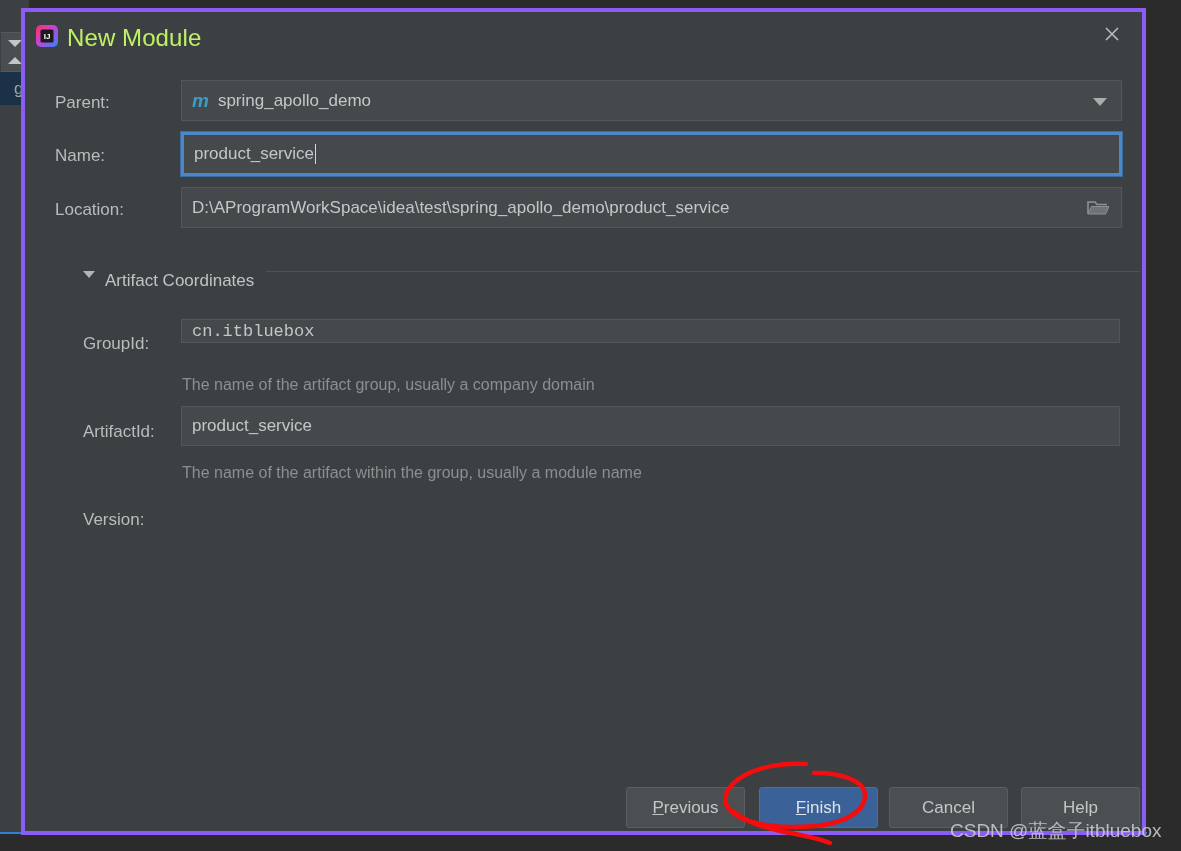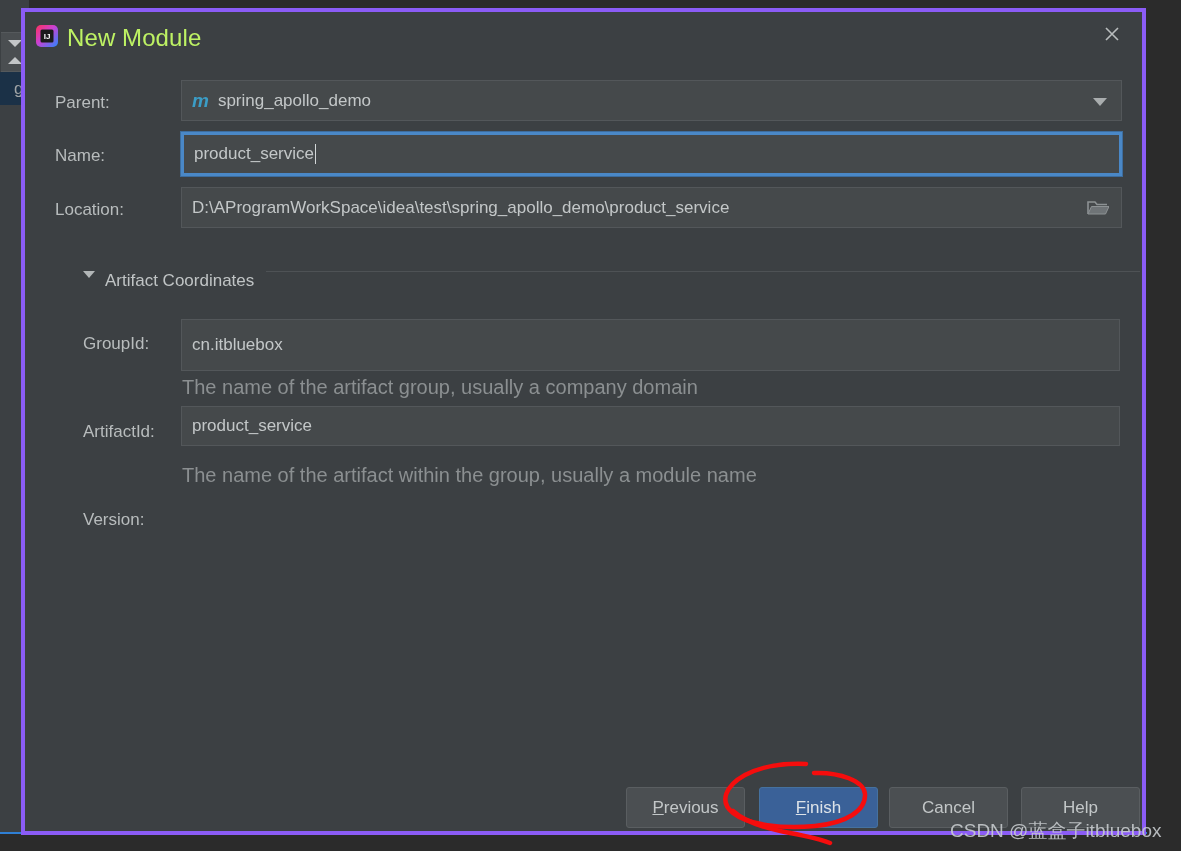--- a/index.html
+++ b/index.html
@@ -195,21 +195,21 @@
   }
   .section-rule {
     flex: 1;
     height: 1px;
     background: #4e5255;
     margin-left: 12px;
   }
 
   .hint {
     position: absolute;
-    font-size: 20px;
+    font-size: 16px;
     color: #8b8f91;
     white-space: nowrap;
   }
 
   
   .btn {
     position: absolute;
     height: 41px;
     background: #4b4f52;
     border: 1px solid #5a5e61;
@@ -317,21 +317,21 @@
       </svg>
     </div>
 
     <div class="section-header">
       <span class="section-tri"></span>
       <span class="section-title">Artifact Coordinates</span>
       <span class="section-rule"></span>
     </div>
 
     <div class="form-label" style="left:58px; top:322px;">GroupId:</div>
-    <div class="field" style="left:156px; top:307px; width:939px; height:52px;">
+    <div class="field" style="left:156px; top:307px; width:939px; height:24px;font-family:Liberation Mono, monospace;">
       <span class="val">cn.itbluebox</span>
     </div>
     <div class="hint" style="left:157px; top:364px;">The name of the artifact group, usually a company domain</div>
 
     <div class="form-label" style="left:58px; top:410px;">ArtifactId:</div>
     <div class="field" style="left:156px; top:394px; width:939px; height:40px;">
       <span class="val">product_service</span>
     </div>
     <div class="hint" style="left:157px; top:452px;">The name of the artifact within the group, usually a module name</div>
 

